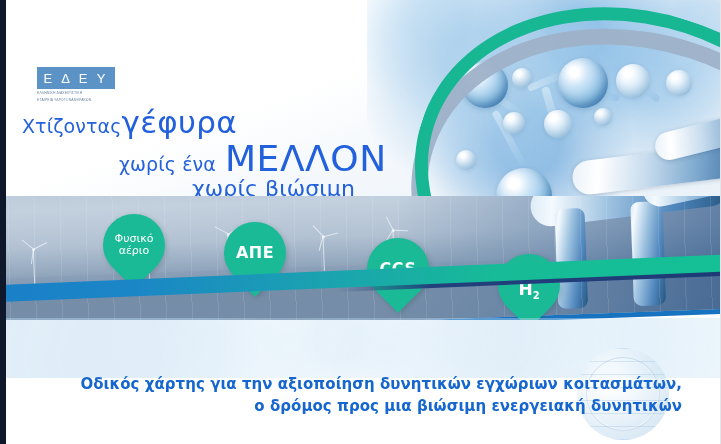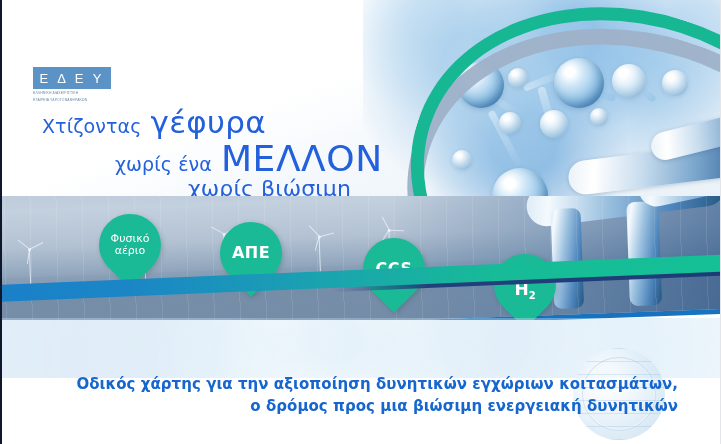--- a/index.html
+++ b/index.html
@@ -1,21 +1,21 @@
 <!DOCTYPE html>
 <html><head>
 <meta charset="utf-8">
 <style>
   html,body{margin:0;padding:0;background:#fff;}
   body{width:721px;height:444px;overflow:hidden;font-family:"DejaVu Sans","Liberation Sans",sans-serif;}
 
   #poster{
     position:relative;width:721px;height:444px;overflow:hidden;
     background:#ffffff;
-    border-left:2px solid #0f172a;
+    border-left:6px solid #0f172a;
     border-right:1px solid #e3e5e8;
     box-sizing:border-box;
   }
 
   
   .top-area{
     position:absolute;left:0;top:0;width:721px;height:205px;
     background:linear-gradient(160deg,#ffffff 0%,#ffffff 42%,#f4f8fc 62%,#e9f1f8 100%);
   }
 
@@ -76,29 +76,29 @@
     font-family:"Liberation Sans",sans-serif;
   }
   .logo-sub{
     margin-top:2px;color:#6b88a4;font-size:3.4px;line-height:1.45;letter-spacing:.15px;
     font-family:"Liberation Sans",sans-serif;white-space:nowrap;
   }
 
   
   .headline{position:absolute;left:0;top:104px;width:400px;}
   .hl-row{display:flex;align-items:baseline;white-space:nowrap;}
-  .r1{padding-left:40px;}
+  .r1{padding-left:16px;}
   .r2{padding-left:113px;margin-top:-2px;}
   .r3{padding-left:186px;margin-top:-3px;}
   .hl-small{
     color:#2360dc;font-size:19px;font-weight:400;letter-spacing:.1px;
     font-family:"DejaVu Sans",sans-serif;
   }
   .hl-big{
-    color:#2360dc;font-size:31px;font-weight:400;letter-spacing:.3px;margin-left:9px;
+    color:#2360dc;font-size:31px;font-weight:400;letter-spacing:.3px;
     font-family:"DejaVu Sans",sans-serif;
   }
   .hl-xl{
     color:#2360dc;font-size:36px;font-weight:400;letter-spacing:.6px;margin-left:9px;
     font-family:"DejaVu Sans",sans-serif;
   }
   .hl-med{
     color:#2360dc;font-size:22px;font-weight:400;letter-spacing:.1px;
     font-family:"DejaVu Sans",sans-serif;
   }

